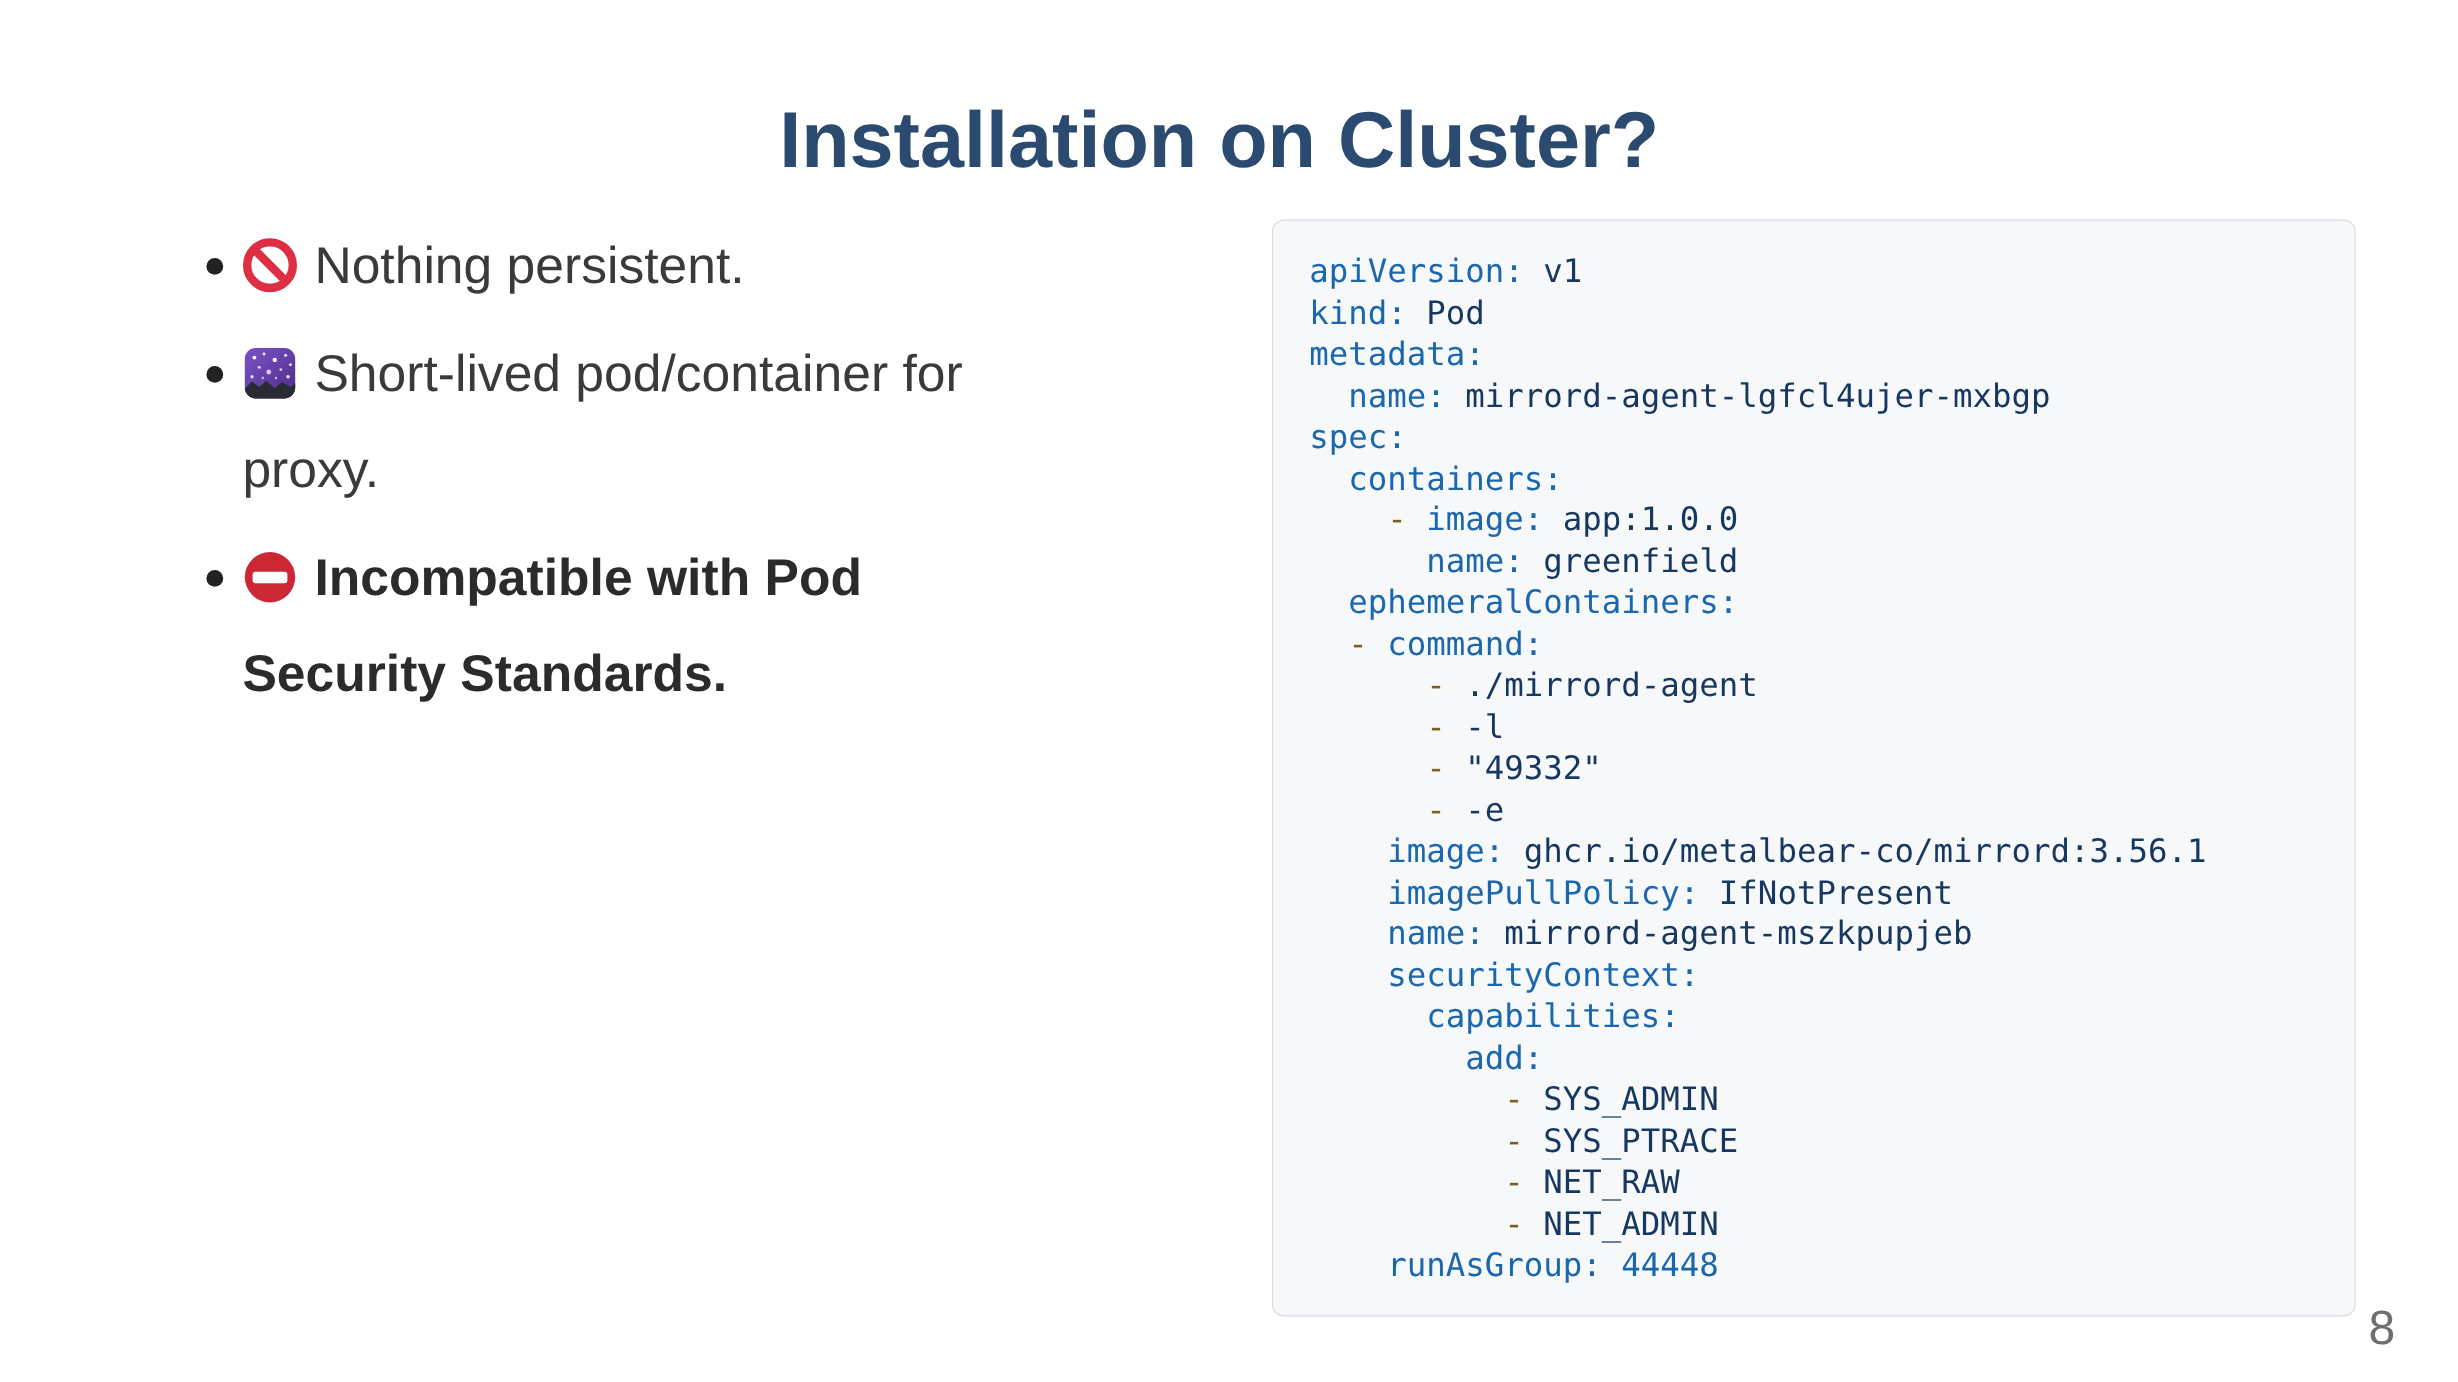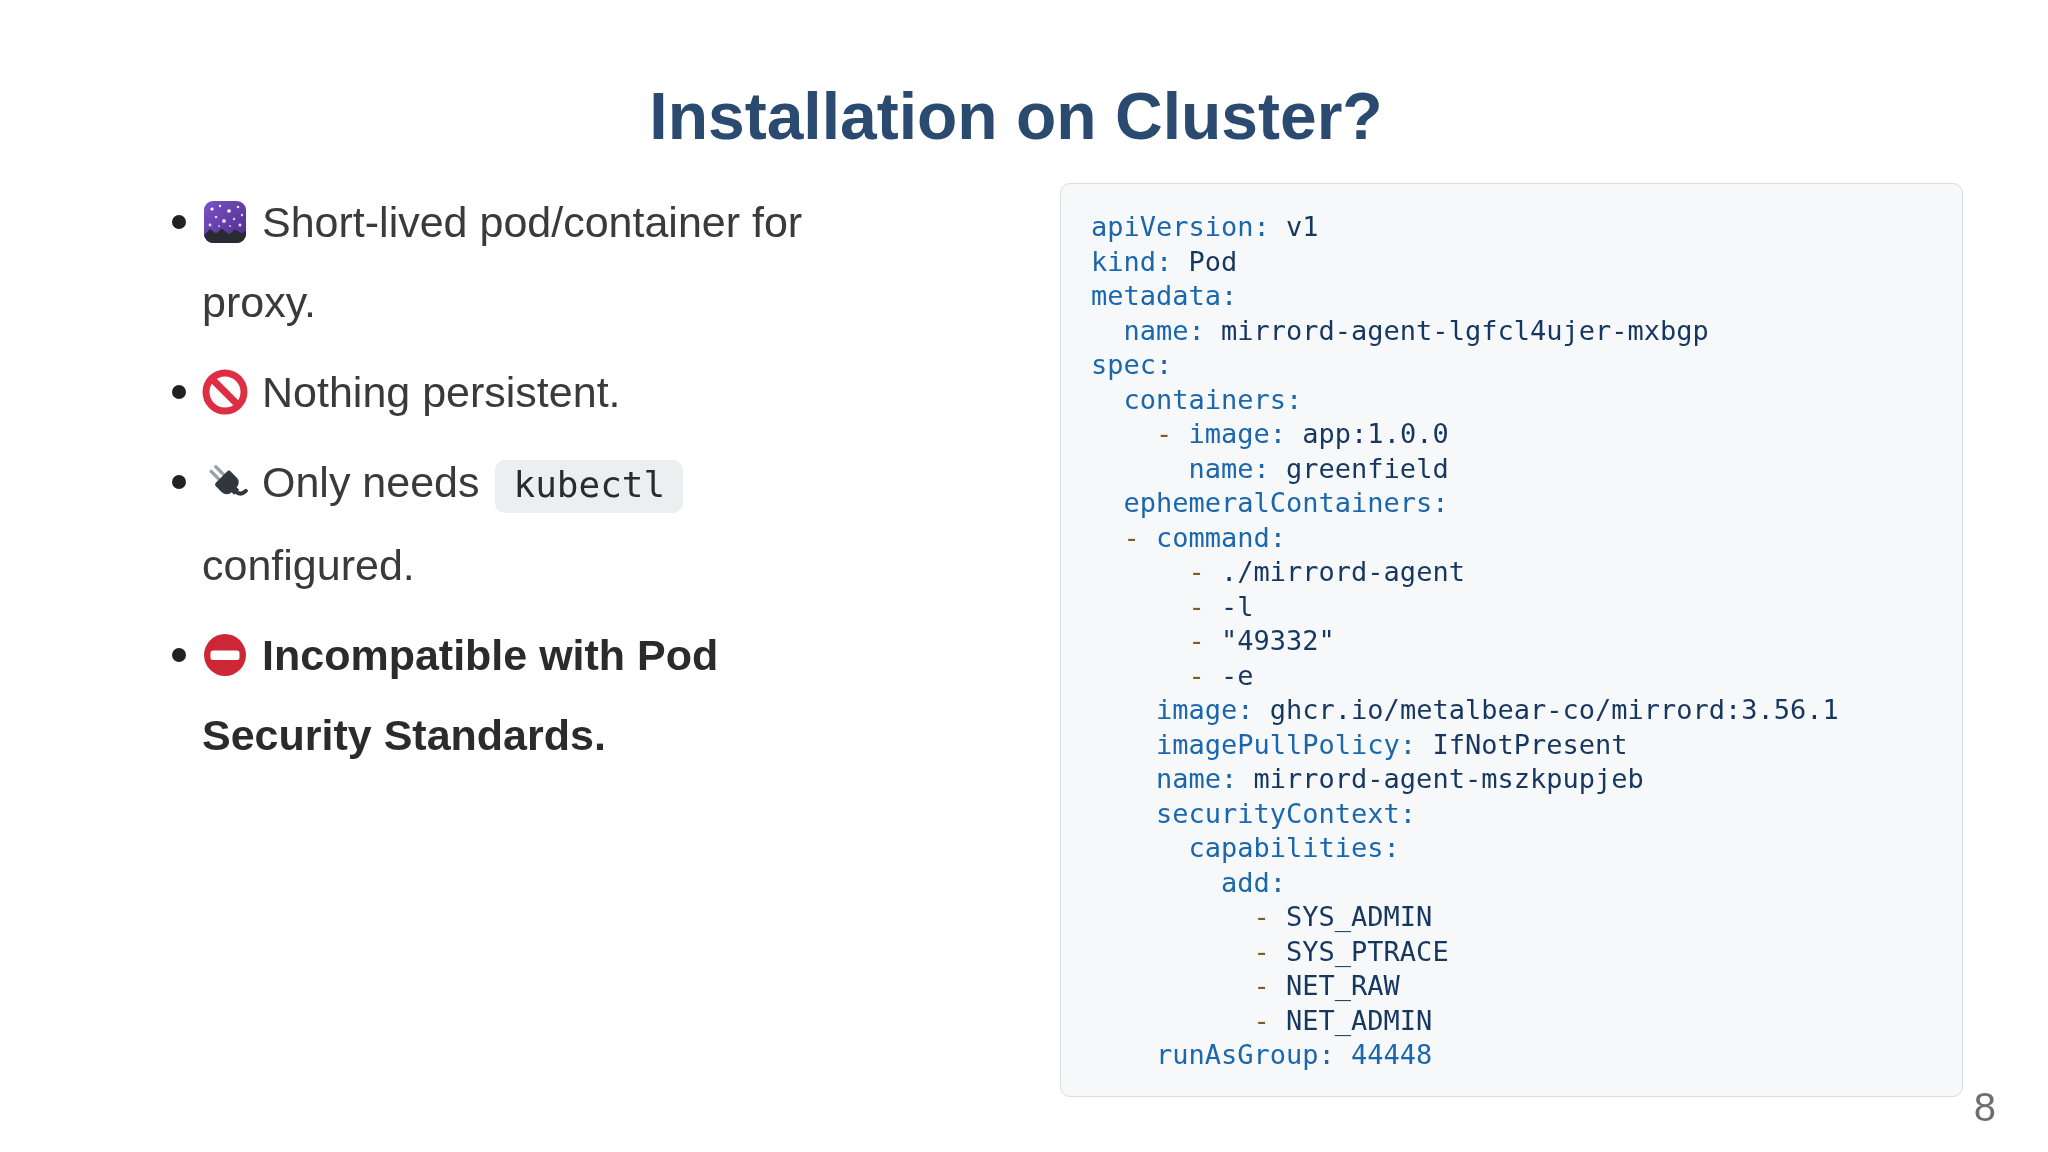--- a/index.html
+++ b/index.html
@@ -61,20 +61,24 @@
   }
 </style>
 </head>
 <body>
 
 <div class="slide">
   <h1 class="title">Installation on Cluster?</h1>
 
   <ul class="bullets">
       <li><span class="emoji"><svg viewBox="0 0 46 46">
+            <circle cx="23" cy="23" r="19" fill="none" stroke="#dd2e44" stroke-width="7"></circle>
+            <line x1="10.5" y1="10.5" x2="35.5" y2="35.5" stroke="#dd2e44" stroke-width="7"></line>
+          </svg></span>Nothing persistent.</li>
+      <li><span class="emoji"><svg viewBox="0 0 46 46">
             <defs>
               <linearGradient id="mw" x1="0" y1="0" x2="1" y2="1">
                 <stop offset="0" stop-color="#7b52c9"></stop>
                 <stop offset="1" stop-color="#4e2d85"></stop>
               </linearGradient>
             </defs>
             <rect x="2" y="2" width="42" height="42" rx="9" fill="url(#mw)"></rect>
             <path d="M2 36 L8 30 L14 34.5 L20 29.5 L27 35.5 L33 30.5 L40 34.5 L44 31.5 L44 35 a9 9 0 0 1 -9 9 L11 44 a9 9 0 0 1 -9 -9 Z" fill="#2a2a33"></path>
             <circle cx="10" cy="10" r="1.6" fill="#fff"></circle>
             <circle cx="18" cy="7" r="1.2" fill="#fff" opacity=".9"></circle>
@@ -82,33 +86,20 @@
             <circle cx="36" cy="8" r="1.3" fill="#fff" opacity=".85"></circle>
             <circle cx="40" cy="16" r="1.2" fill="#fff" opacity=".8"></circle>
             <circle cx="14" cy="18" r="1.3" fill="#fff" opacity=".8"></circle>
             <circle cx="22" cy="22" r="2" fill="#e9ddff" opacity=".9"></circle>
             <circle cx="32" cy="20" r="1.2" fill="#fff" opacity=".75"></circle>
             <circle cx="8" cy="26" r="1.4" fill="#fff" opacity=".8"></circle>
             <circle cx="17" cy="27" r="1" fill="#fff" opacity=".7"></circle>
             <circle cx="38" cy="26" r="1.5" fill="#fff" opacity=".85"></circle>
             <circle cx="28" cy="27" r="1" fill="#fff" opacity=".7"></circle>
           </svg></span>Short-lived pod/container for<br>proxy.</li>
-      <li><span class="emoji"><svg viewBox="0 0 46 46">
-            <circle cx="23" cy="23" r="19" fill="none" stroke="#dd2e44" stroke-width="7"></circle>
-            <line x1="10.5" y1="10.5" x2="35.5" y2="35.5" stroke="#dd2e44" stroke-width="7"></line>
-          </svg></span>Nothing persistent.</li>
-      <li><span class="emoji"><svg viewBox="0 0 46 46">
-            <g transform="rotate(-45 23 23)">
-              <rect x="19" y="4" width="3.4" height="14" rx="1.7" fill="#9aa0a6"></rect>
-              <rect x="25.6" y="4" width="3.4" height="14" rx="1.7" fill="#9aa0a6"></rect>
-              <path d="M16 17 h16 a2.5 2.5 0 0 1 2.5 2.5 V28 a7 7 0 0 1 -7 7 h-7 a7 7 0 0 1 -7 -7 v-8.5 A2.5 2.5 0 0 1 16 17 Z" fill="#31373d"></path>
-              <path d="M20.5 34.5 h7 v4 h-7 Z" fill="#31373d"></path>
-              <path d="M24 37.5 q0 6.5 7.5 6.5" fill="none" stroke="#31373d" stroke-width="4" stroke-linecap="round"></path>
-            </g>
-          </svg></span>Only needs <code class="chip">kubectl</code><br>configured.</li>
       <li class="bold"><span class="emoji"><svg viewBox="0 0 46 46">
             <circle cx="23" cy="23" r="21" fill="#cd2736"></circle>
             <rect x="8.5" y="18.5" width="29" height="9.5" rx="2.5" fill="#fff"></rect>
           </svg></span>Incompatible with Pod<br>Security Standards.</li>
     </ul>
 
   <div class="code-block">
     <pre class="code"><div class="code-line"><span class="tok-k">apiVersion:</span><span class="tok-v"> v1</span></div><div class="code-line"><span class="tok-k">kind:</span><span class="tok-v"> Pod</span></div><div class="code-line"><span class="tok-k">metadata:</span></div><div class="code-line"><span class="tok-p">  </span><span class="tok-k">name:</span><span class="tok-v"> mirrord-agent-lgfcl4ujer-mxbgp</span></div><div class="code-line"><span class="tok-k">spec:</span></div><div class="code-line"><span class="tok-p">  </span><span class="tok-k">containers:</span></div><div class="code-line"><span class="tok-p">    </span><span class="tok-d">- </span><span class="tok-k">image:</span><span class="tok-v"> app:1.0.0</span></div><div class="code-line"><span class="tok-p">      </span><span class="tok-k">name:</span><span class="tok-v"> greenfield</span></div><div class="code-line"><span class="tok-p">  </span><span class="tok-k">ephemeralContainers:</span></div><div class="code-line"><span class="tok-p">  </span><span class="tok-d">- </span><span class="tok-k">command:</span></div><div class="code-line"><span class="tok-p">      </span><span class="tok-d">- </span><span class="tok-v">./mirrord-agent</span></div><div class="code-line"><span class="tok-p">      </span><span class="tok-d">- </span><span class="tok-v">-l</span></div><div class="code-line"><span class="tok-p">      </span><span class="tok-d">- </span><span class="tok-v">"49332"</span></div><div class="code-line"><span class="tok-p">      </span><span class="tok-d">- </span><span class="tok-v">-e</span></div><div class="code-line"><span class="tok-p">    </span><span class="tok-k">image:</span><span class="tok-v"> ghcr.io/metalbear-co/mirrord:3.56.1</span></div><div class="code-line"><span class="tok-p">    </span><span class="tok-k">imagePullPolicy:</span><span class="tok-v"> IfNotPresent</span></div><div class="code-line"><span class="tok-p">    </span><span class="tok-k">name:</span><span class="tok-v"> mirrord-agent-mszkpupjeb</span></div><div class="code-line"><span class="tok-p">    </span><span class="tok-k">securityContext:</span></div><div class="code-line"><span class="tok-p">      </span><span class="tok-k">capabilities:</span></div><div class="code-line"><span class="tok-p">        </span><span class="tok-k">add:</span></div><div class="code-line"><span class="tok-p">          </span><span class="tok-d">- </span><span class="tok-v">SYS_ADMIN</span></div><div class="code-line"><span class="tok-p">          </span><span class="tok-d">- </span><span class="tok-v">SYS_PTRACE</span></div><div class="code-line"><span class="tok-p">          </span><span class="tok-d">- </span><span class="tok-v">NET_RAW</span></div><div class="code-line"><span class="tok-p">          </span><span class="tok-d">- </span><span class="tok-v">NET_ADMIN</span></div><div class="code-line"><span class="tok-p">    </span><span class="tok-k">runAsGroup:</span><span class="tok-n"> 44448</span></div></pre>
   </div>
 

